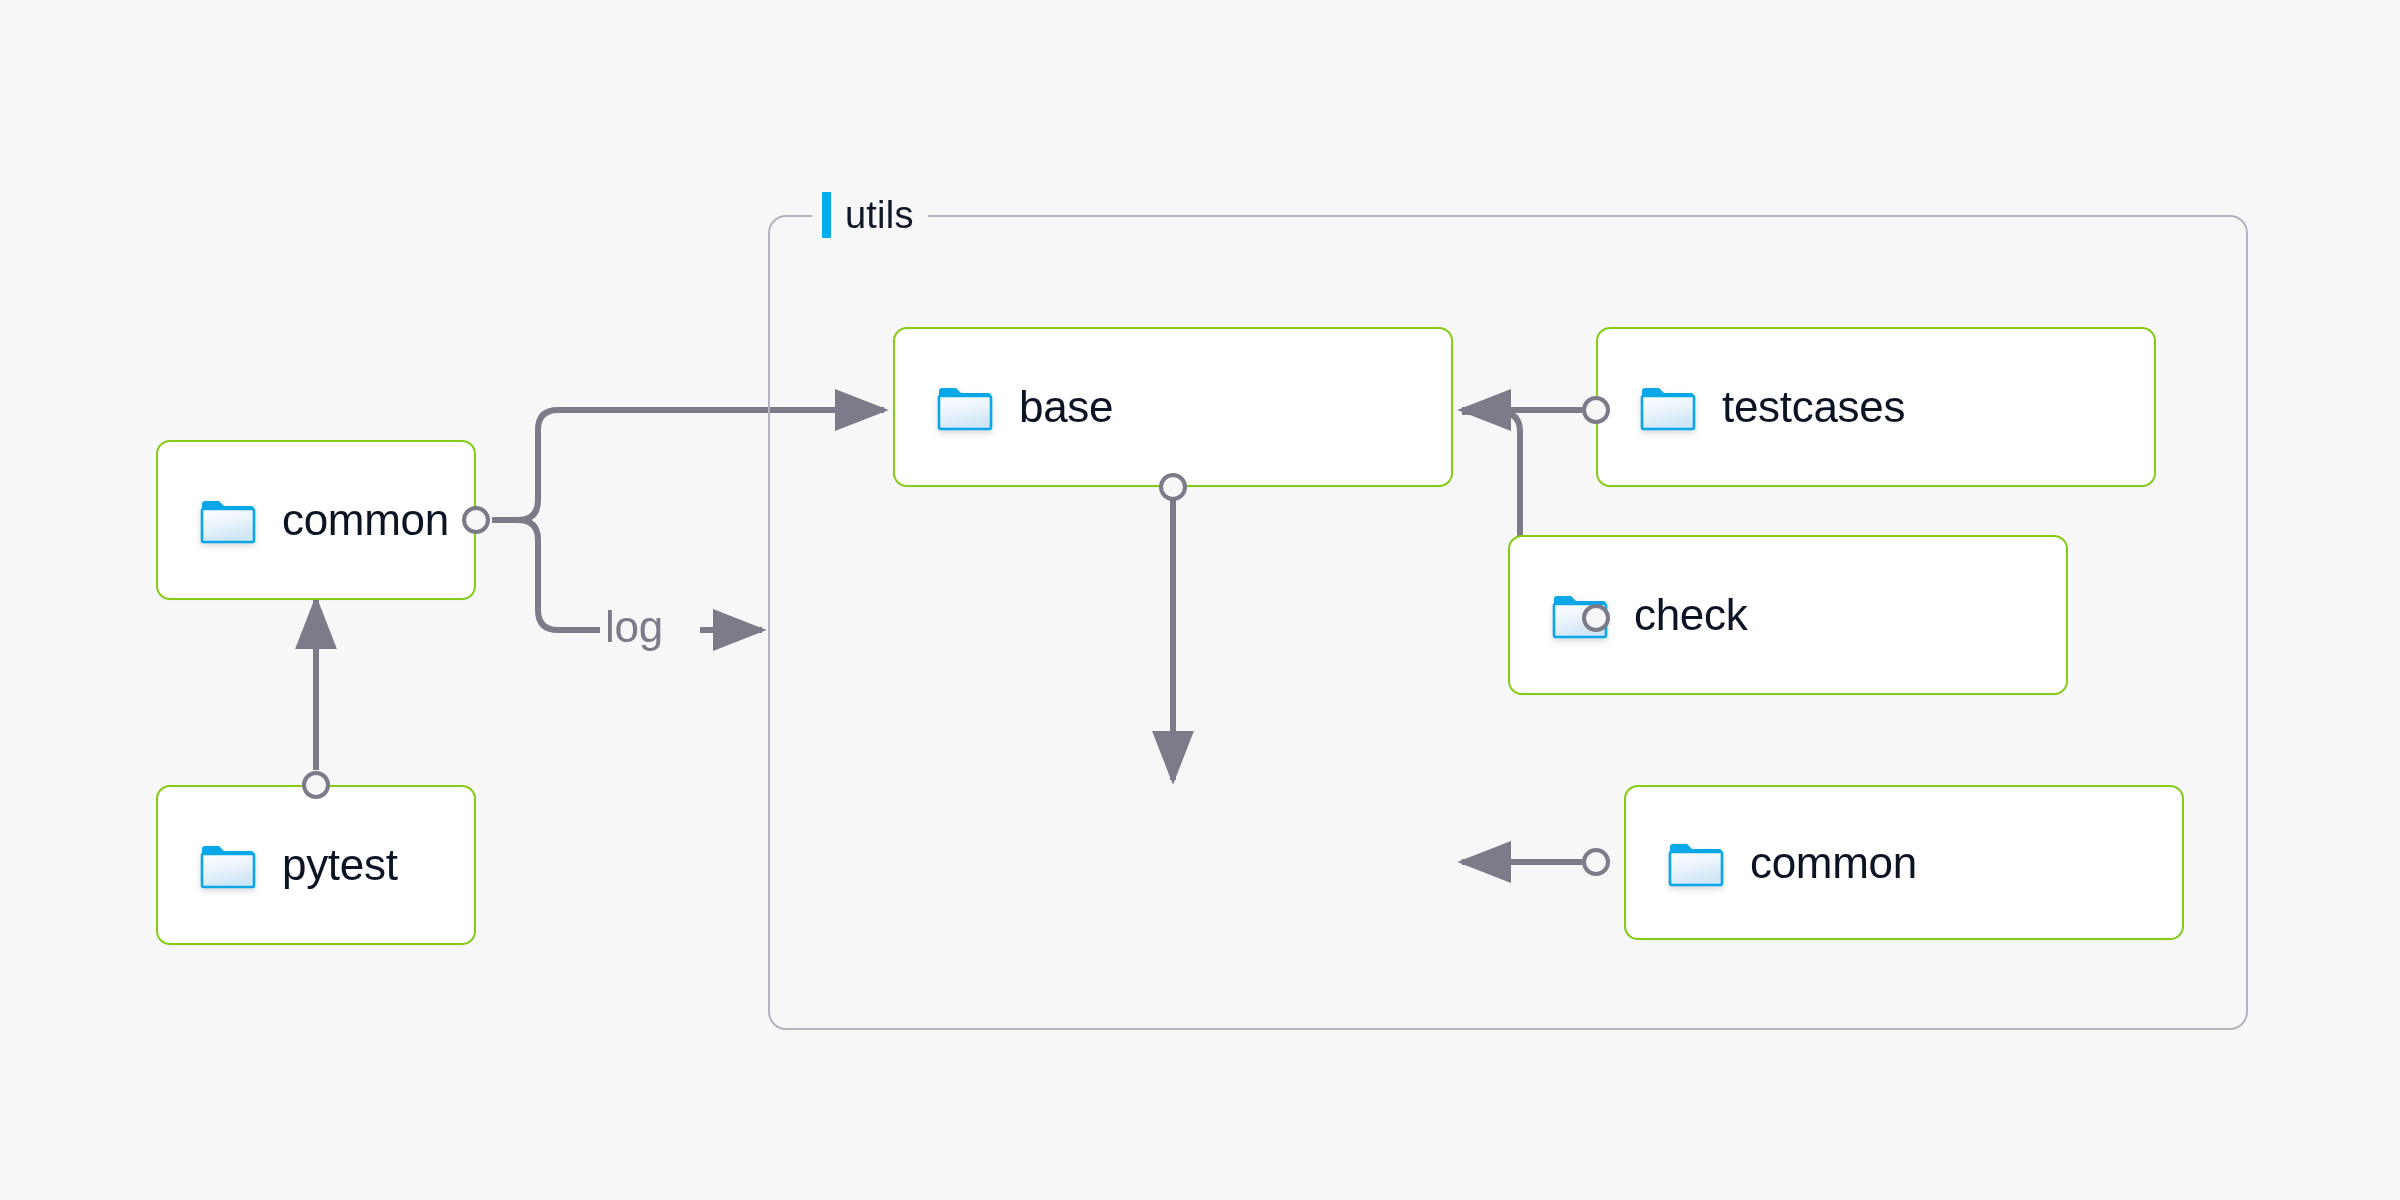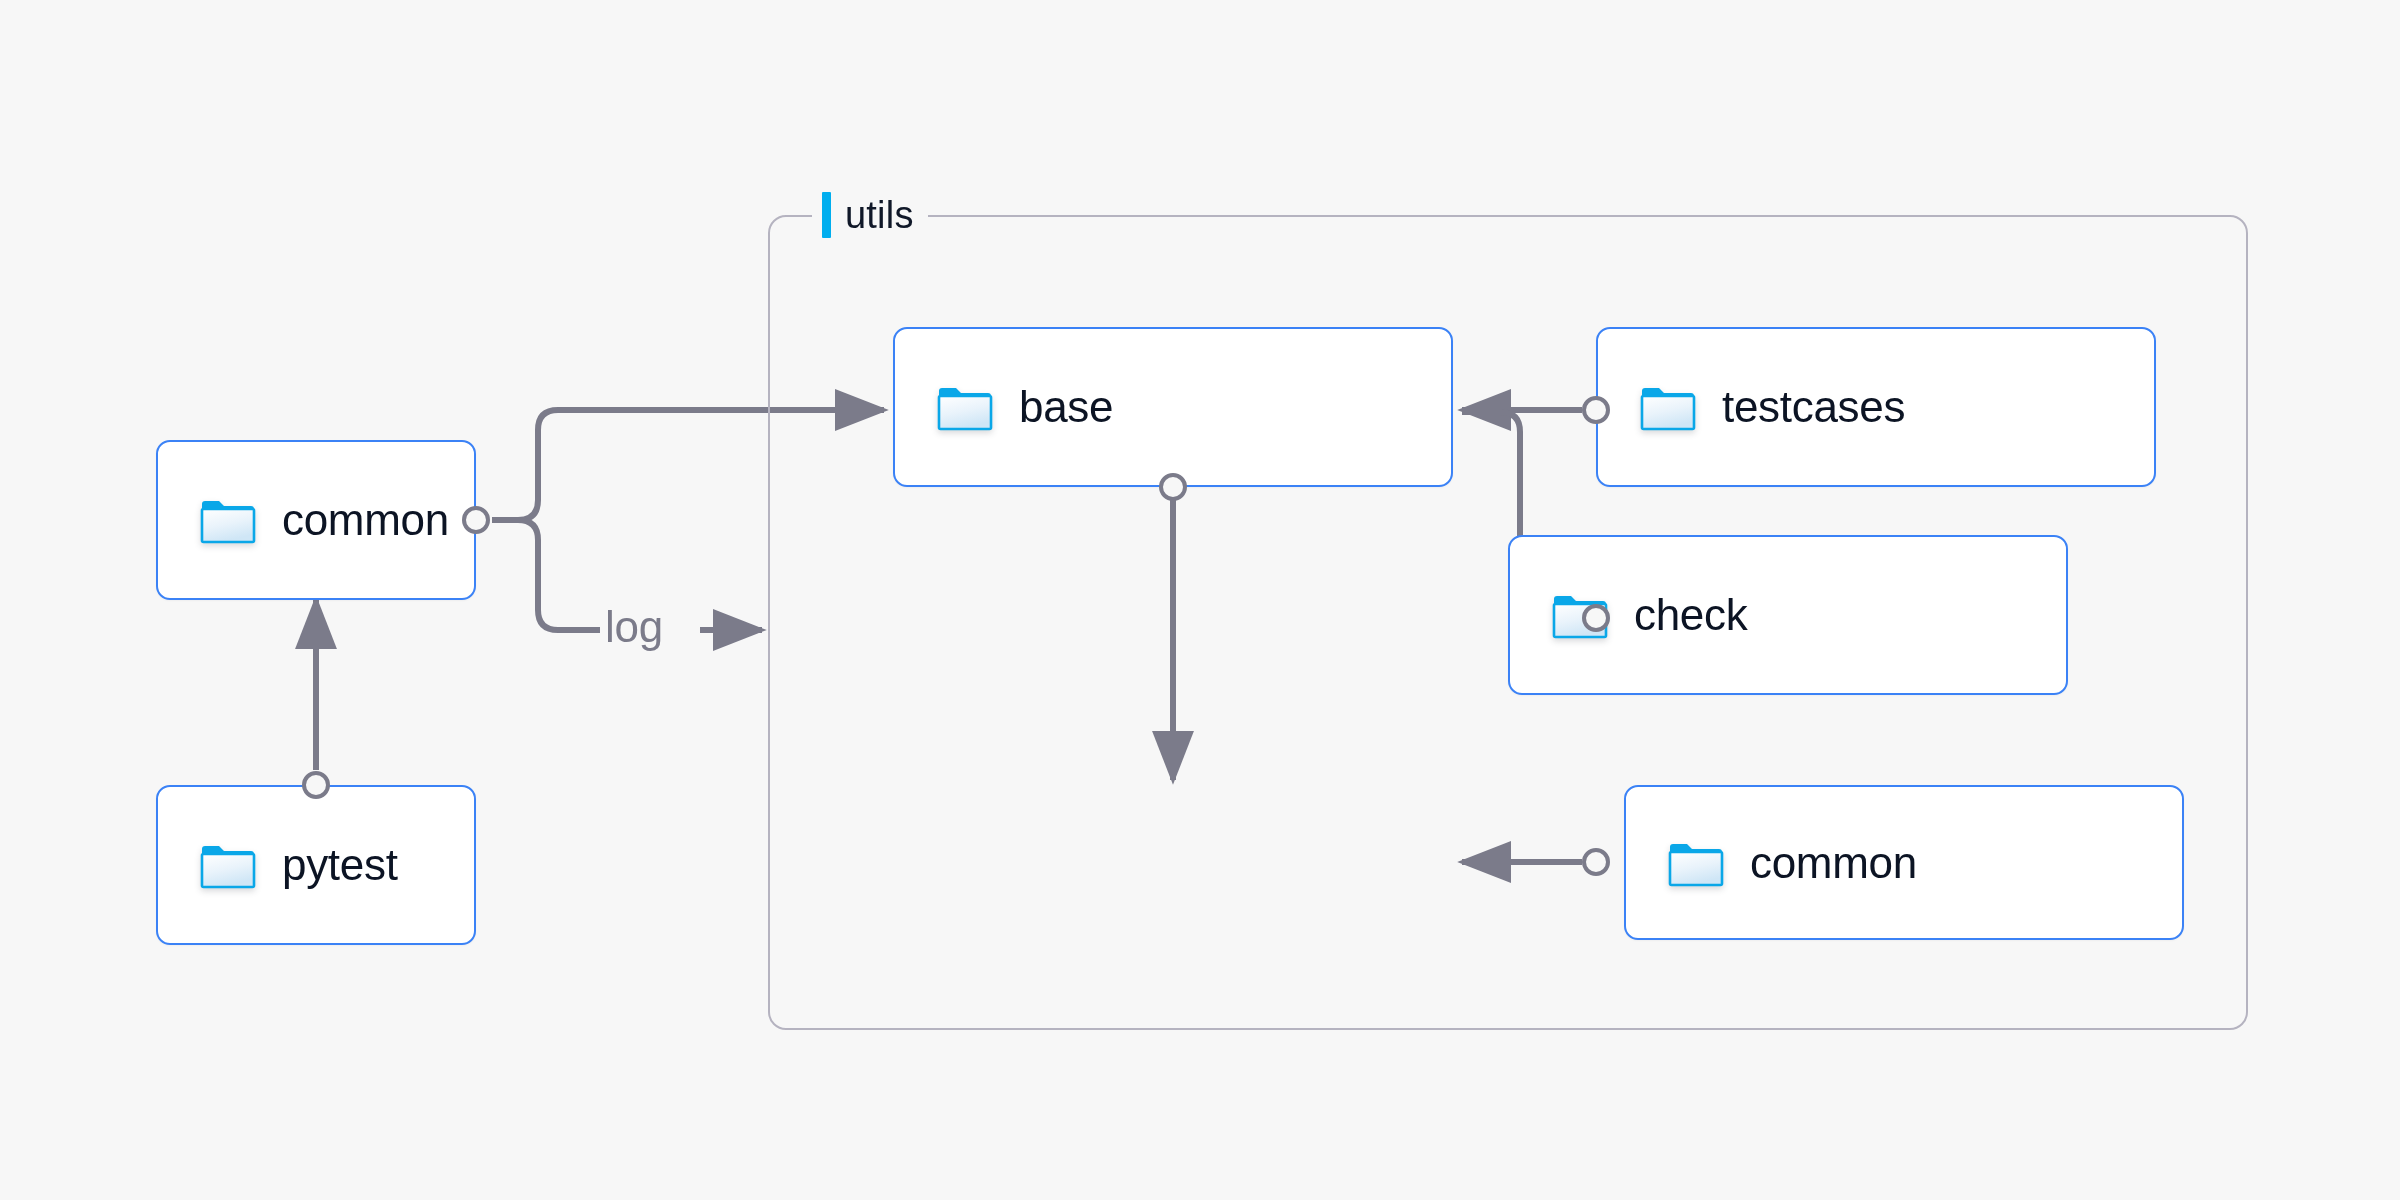--- a/index.html
+++ b/index.html
@@ -58,21 +58,21 @@
     color: #101828;
     letter-spacing: 0.2px;
     white-space: nowrap;
   }
 
   
   .node {
     position: absolute;
     box-sizing: border-box;
     background: #ffffff;
-    border: 2px solid #3b82f6;
+    border: 2px solid #84cc16;
     border-radius: 14px;
     display: flex;
     align-items: center;
     box-shadow: 0 1px 2px rgba(16,24,40,0.04);
   }
   .node-inner {
     display: flex;
     align-items: center;
     gap: 26px;
     padding-left: 42px;

